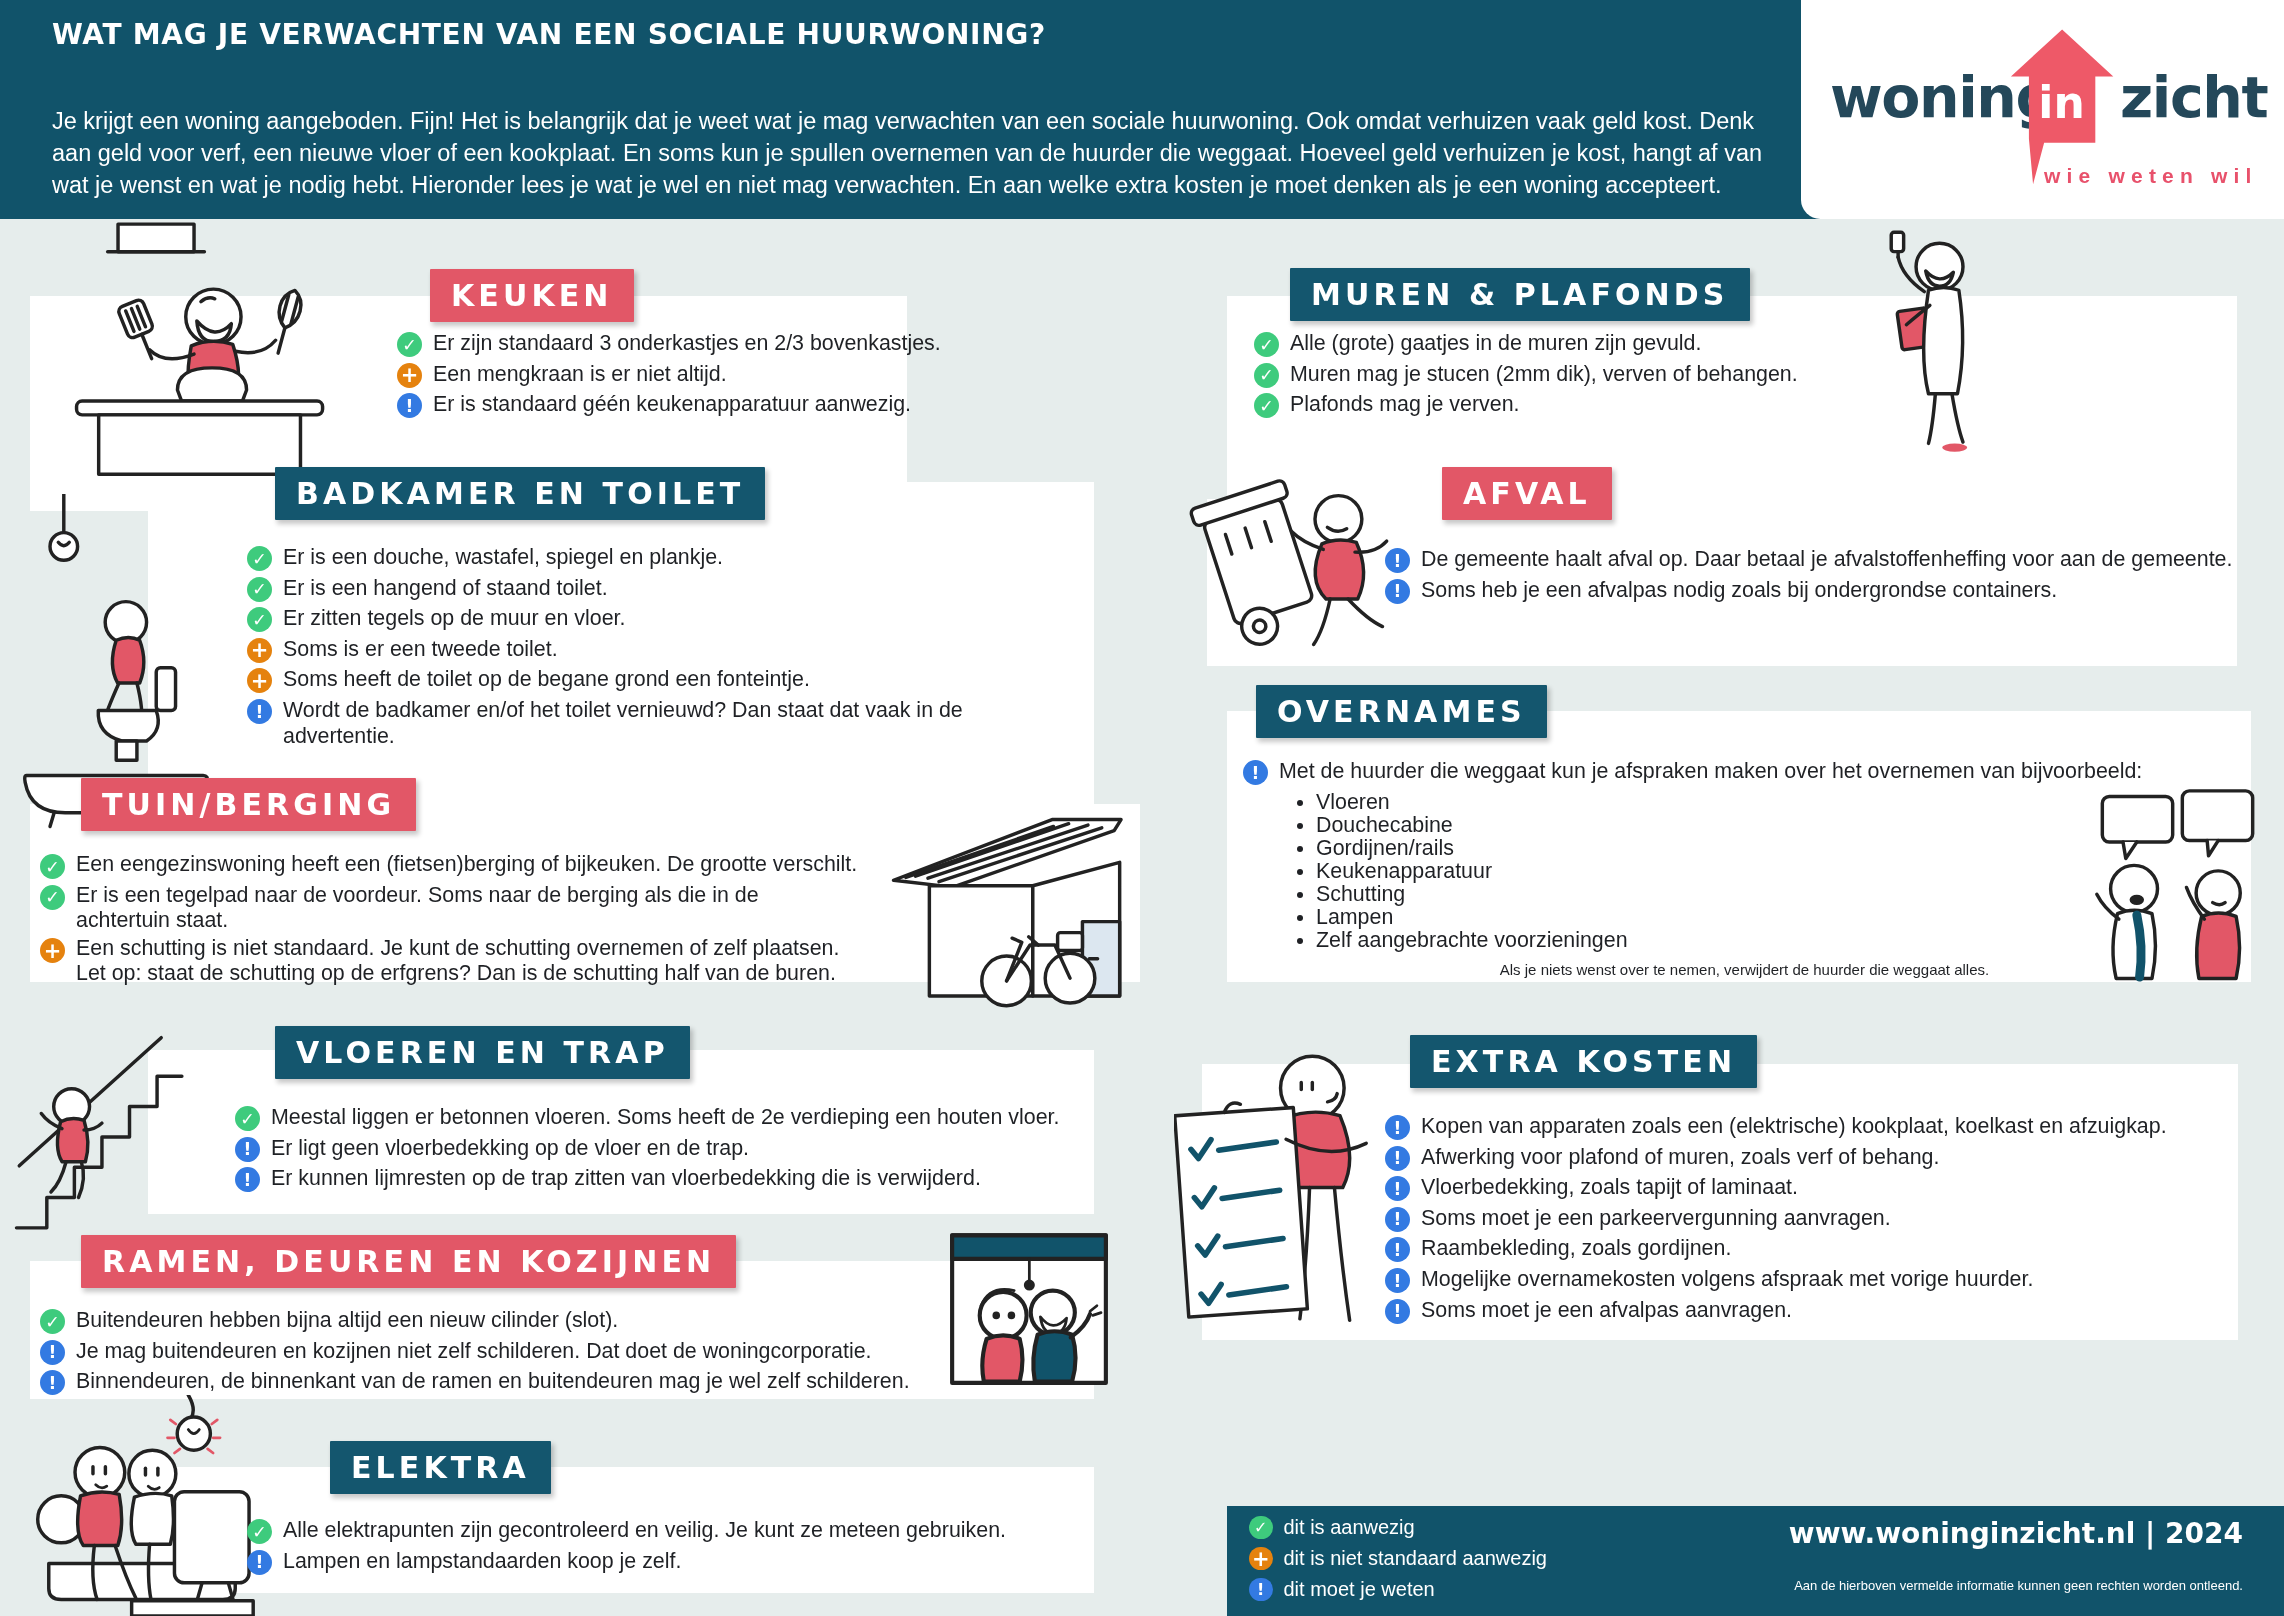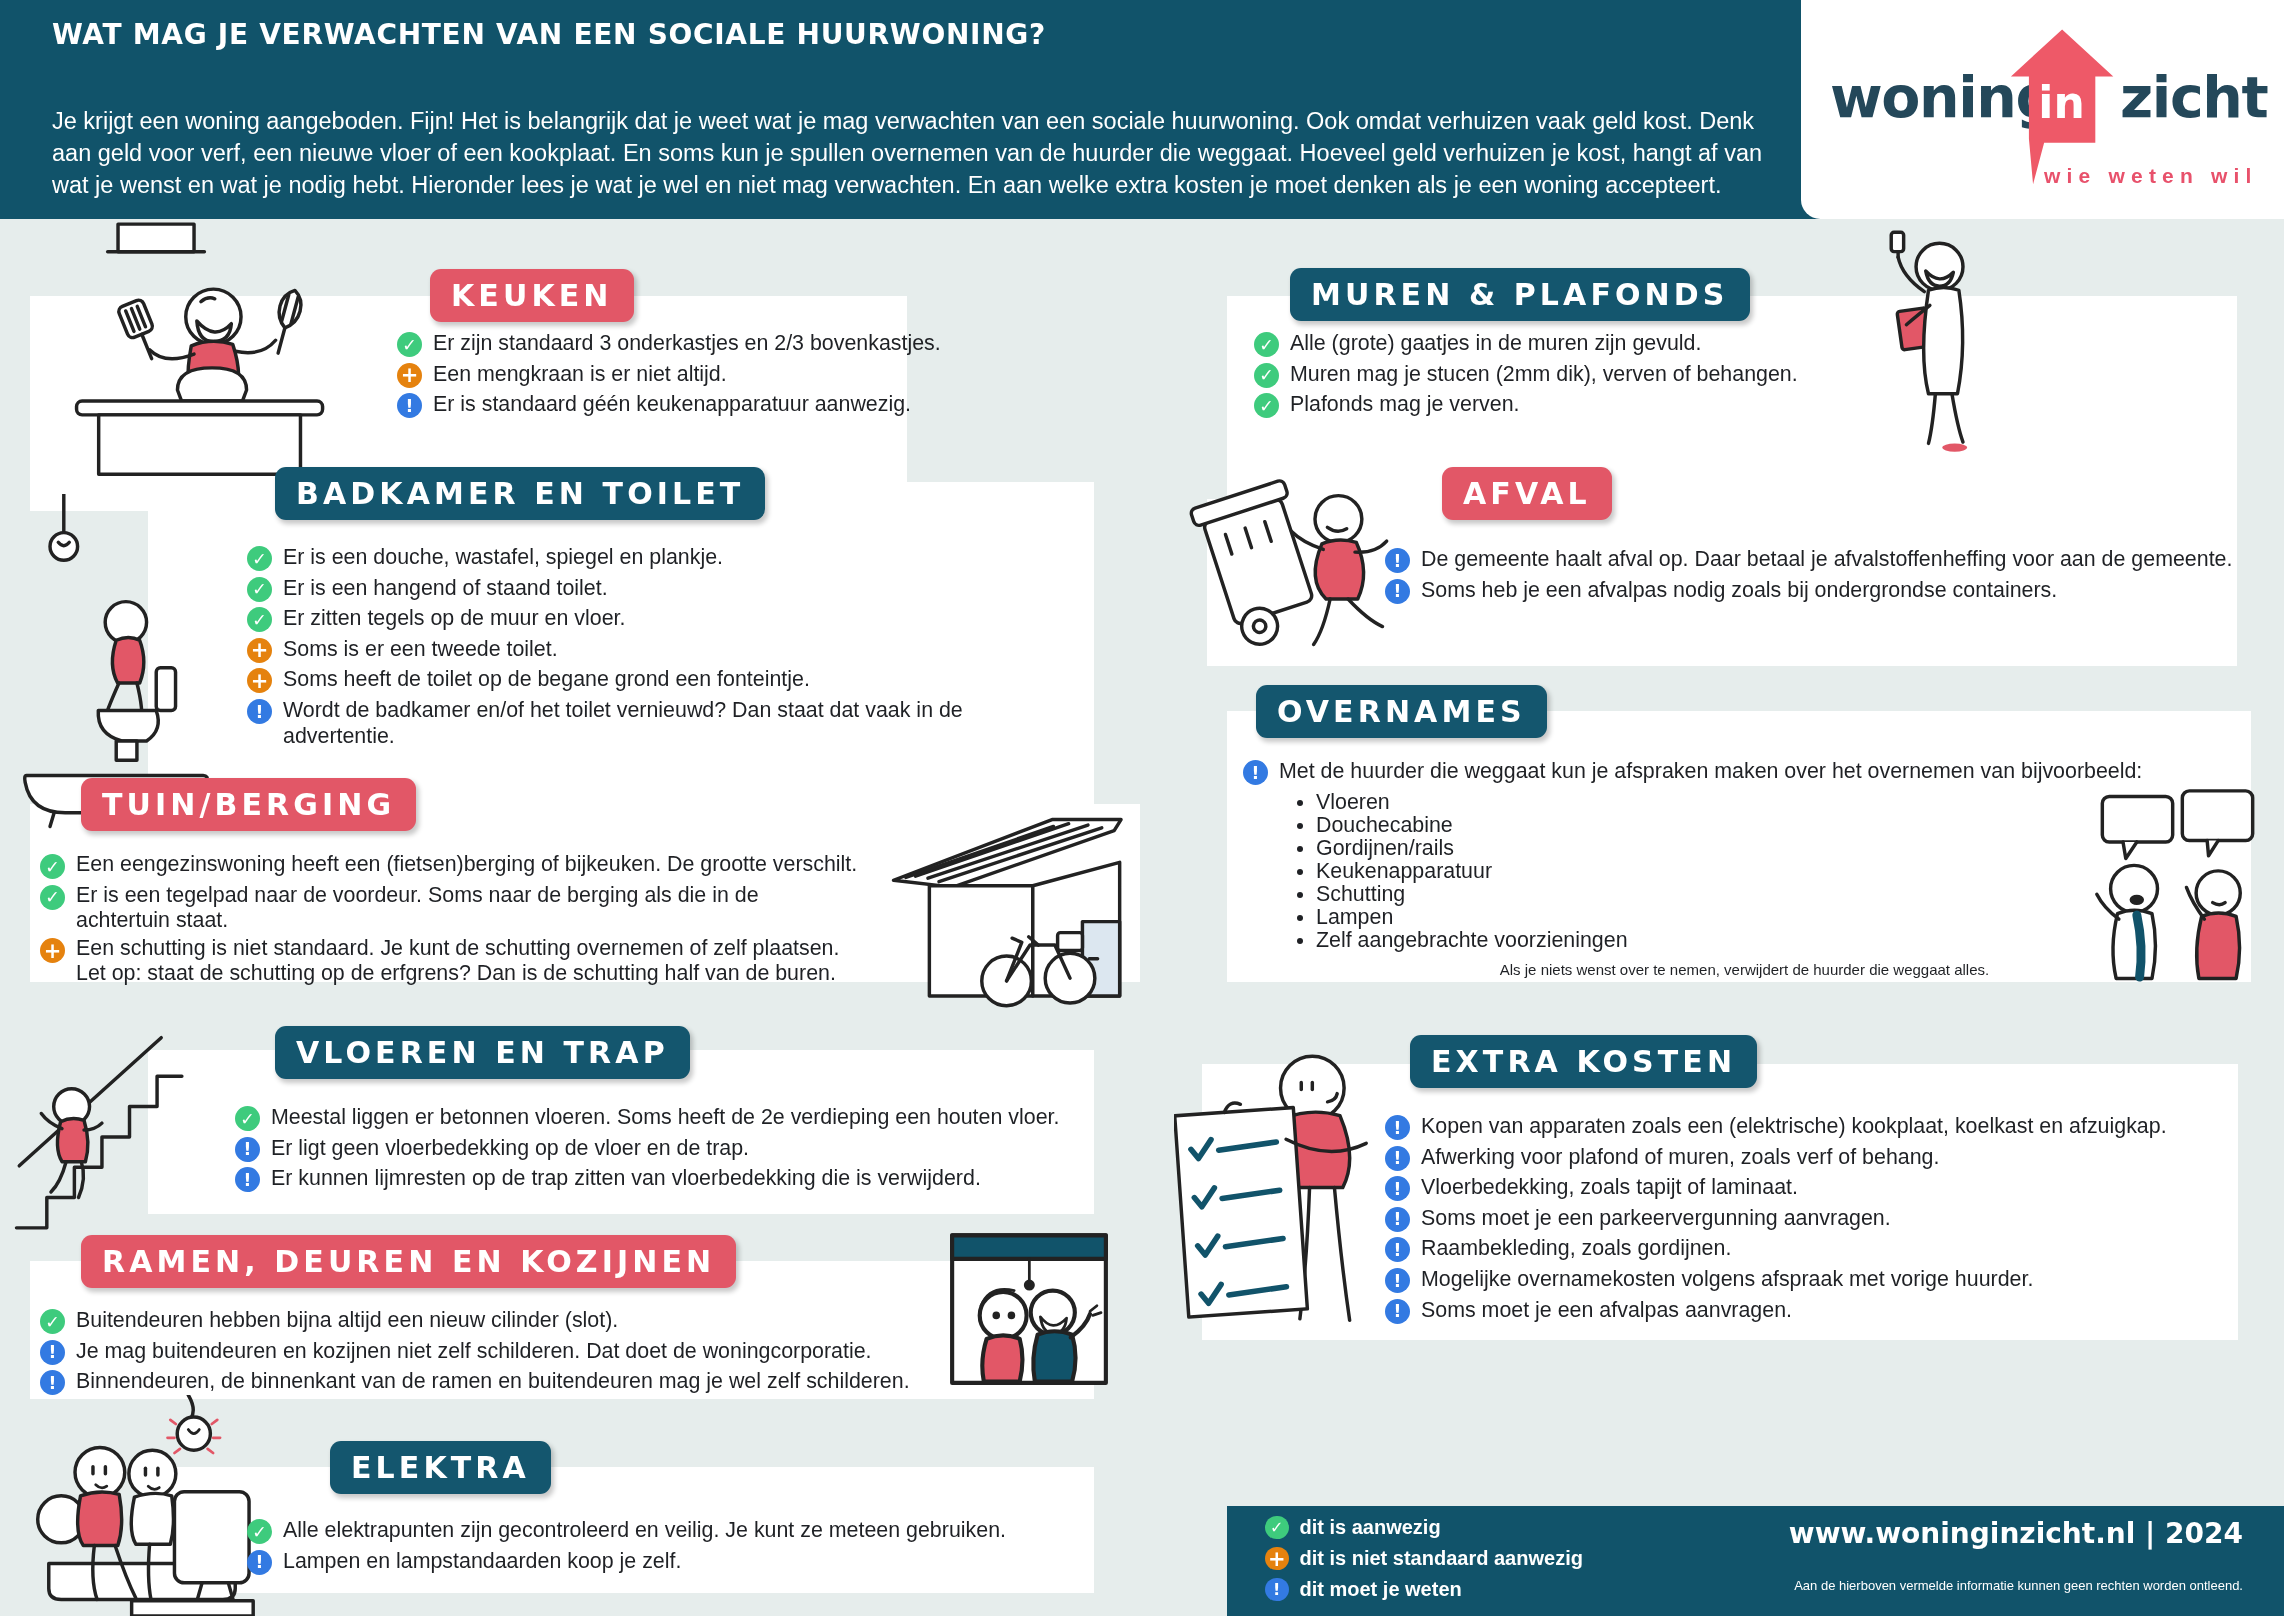--- a/index.html
+++ b/index.html
@@ -16,21 +16,21 @@
   .logo-w1{left:29px;}
   .logo-w2{left:319px;}
   .logo-house{position:absolute;left:207px;top:28px;}
   .logo-in{position:absolute;left:220px;top:77px;width:81px;text-align:center;font-size:44px;font-weight:bold;
            color:#ffffff;font-family:"DejaVu Sans",sans-serif;}
   .logo-tagline{position:absolute;left:243px;top:164px;font-size:21px;letter-spacing:6.2px;color:#e8516b;font-weight:bold;}
   
   .panel{position:absolute;background:#ffffff;}
   
   .badge{position:absolute;color:#ffffff;font-family:"DejaVu Sans",sans-serif;font-weight:bold;
-         font-size:30px;letter-spacing:4.1px;padding:9px 21px;border-radius:11px;white-space:nowrap;
+         font-size:30px;letter-spacing:4.1px;padding:9px 21px;border-radius:1px;white-space:nowrap;
          box-shadow:2.1px 3.5px 5.5px rgba(0,0,0,.22);z-index:5;text-align:right;}
   .badge.red{background:#e25767;}
   .badge.teal{background:#14566e;}
   
   .rows{position:absolute;z-index:4;}
   .row{display:flex;align-items:flex-start;margin-bottom:3.5px;}
   .ic{width:25px;height:25px;border-radius:50%;flex:0 0 25px;margin:2.1px 11px 0 0;display:flex;
       align-items:center;justify-content:center;color:#ffffff;font-weight:bold;font-size:17.3px;
       font-family:"DejaVu Sans",sans-serif;}
   .ic.check{background:#3ecb7d;}
@@ -39,21 +39,21 @@
   .ic.check::before{content:"\2713";}
   .ic.plus::before{content:"+";font-size:21px;}
   .ic.exclaim::before{content:"!";}
   .txt{font-size:21.4px;line-height:26px;}
   ul.bullets{margin:5.5px 0 4.1px 0;padding-left:73px;font-size:21.4px;line-height:23px;}
   .closing{font-size:15px;line-height:26px;margin-left:36px;margin-top:5.5px;text-align:center;}
   
   .illus{position:absolute;z-index:3;}
   
   .footer{position:absolute;left:1227px;top:1506px;width:1057px;height:111px;background:#11536a;z-index:6;}
-  .legend{position:absolute;left:38px;top:9.7px;font-weight:bold;}
+  .legend{position:absolute;left:22px;top:9.7px;}
   .legend .row{margin-bottom:7.6px;}
   .legend .ic{width:23.5px;height:23.5px;flex:0 0 23.5px;font-size:16px;margin-top:0;}
   .legend .txt{color:#ffffff;font-size:20px;line-height:23.5px;}
   .site{position:absolute;right:41px;top:11px;color:#ffffff;font-size:28px;font-weight:bold;
         font-family:"DejaVu Sans",sans-serif;}
   .disclaimer{position:absolute;right:41px;top:72px;color:#ffffff;font-size:13px;}
 </style>
 </head>
 <body>
 

